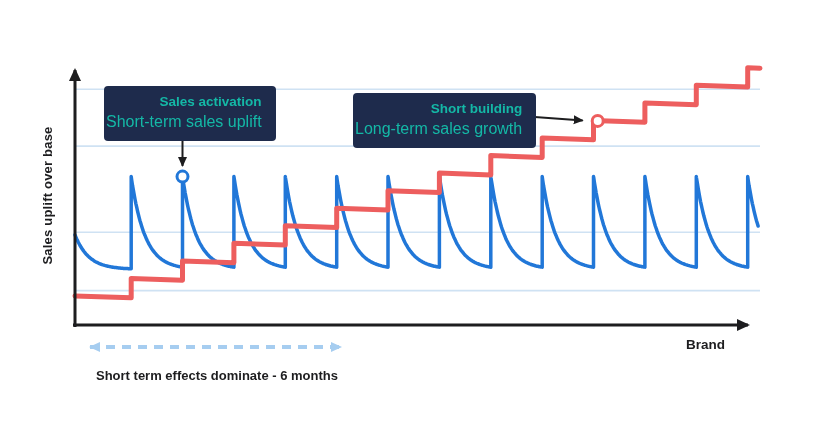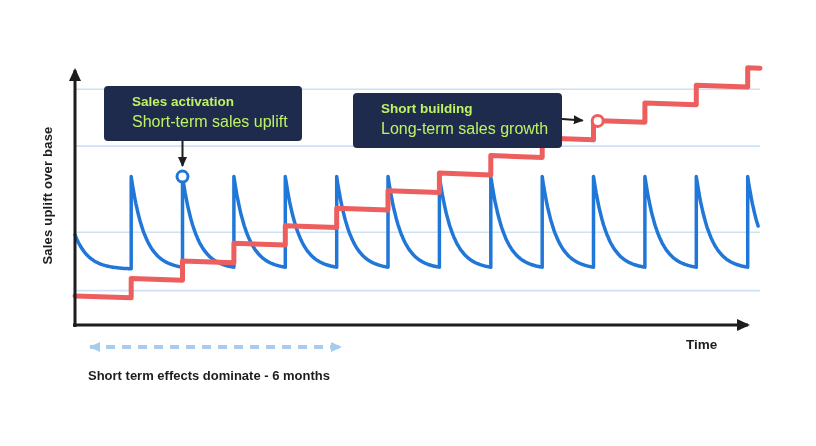--- a/index.html
+++ b/index.html
@@ -28,33 +28,33 @@
     position: absolute;
     left: 686px;
     top: 337px;
     font-size: 13.5px;
     font-weight: bold;
     color: #1d1d1f;
   }
   .callout {
     position: absolute;
     border-radius: 4px;
-    color: #bef264;
-    text-align: left;
-    padding: 7px 14px 8px 28px;
+    color: #14b8a6;
+    text-align: right;
+    padding: 7px 14px 8px 2px;
     line-height: 1.35;
     white-space: nowrap;
   }
   .callout .title { font-size: 13.5px; font-weight: bold; display: block; }
   .callout .subtitle { font-size: 16px; font-weight: normal; display: block; }
   .callout-activation { left: 104px; top: 86px; }
   .callout-brand { left: 353px; top: 93px; }
   .caption {
     position: absolute;
-    left: 88px;
+    left: 96px;
     top: 368px;
     font-size: 13px;
     font-weight: bold;
     color: #1d1d1f;
   }
 </style>
 </head>
 <body>
 
 <div class="stage" style="background: rgb(255, 255, 255);">
@@ -84,21 +84,21 @@
       <line x1="75" y1="327" x2="75" y2="70" stroke="#1d1d1f" stroke-width="3" marker-end="url(#ah-axis)"></line>
       <line x1="73" y1="325" x2="748" y2="325" stroke="#1d1d1f" stroke-width="3" marker-end="url(#ah-axis)"></line>
       <line x1="182.5" y1="134" x2="182.5" y2="166" stroke="#1d1d1f" stroke-width="2" marker-end="url(#ah-black)"></line>
       <line x1="521" y1="116" x2="582.7" y2="120.4" stroke="#1d1d1f" stroke-width="2" marker-end="url(#ah-black)"></line>
       <circle cx="182.5" cy="176.6" r="5.5" fill="#ffffff" stroke="#2177d8" stroke-width="3"></circle>
       <circle cx="597.7" cy="120.9" r="5.5" fill="#ffffff" stroke="#ed5e5e" stroke-width="3"></circle>
     </svg>
 
   <div class="axis-label-y">Sales uplift over base</div>
 
-  <div class="axis-label-x">Time</div>
+  <div class="axis-label-x">Brand</div>
 
   <div class="callout callout-activation" style="background: rgb(30, 43, 76);">
     <span class="title">Sales activation</span>
     <span class="subtitle">Short-term sales uplift</span>
   </div>
 
   <div class="callout callout-brand" style="background: rgb(30, 43, 76);">
     <span class="title">Short building</span>
     <span class="subtitle">Long-term sales growth</span>
   </div>

